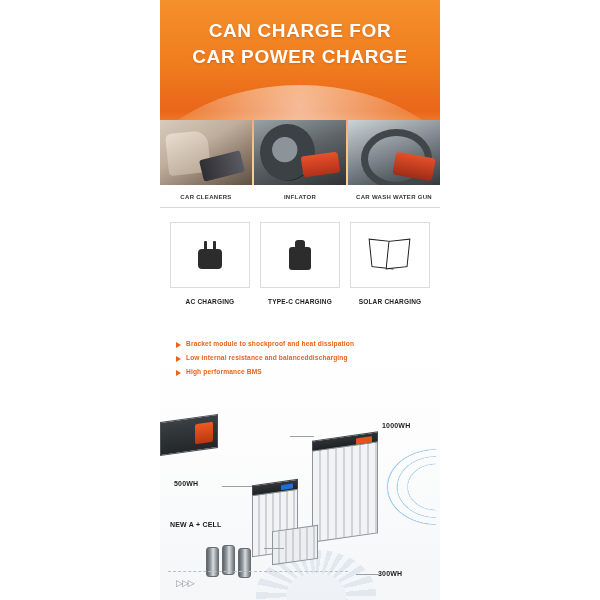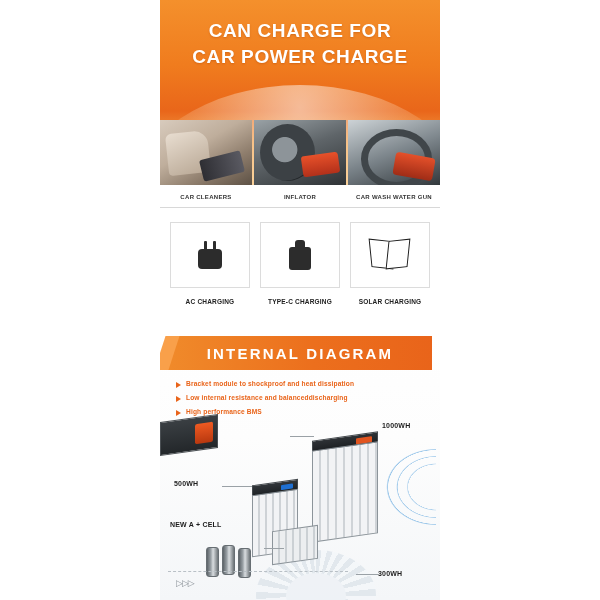--- a/index.html
+++ b/index.html
@@ -281,23 +281,20 @@
           </div>
         </div>
         <div class="charge-label">SOLAR CHARGING</div>
       </div>
 
     </div>
   </div>
 
   <div class="diagram">
 
-    <div class="diag-header">
-      <h2>INTERNAL DIAGRAM</h2>
-    </div>
 
     <div class="bullets">
       <div class="bullet">
         <span class="dot"></span>
         <span class="txt">Bracket module to shockproof and heat dissipation</span>
       </div>
       <div class="bullet">
         <span class="dot"></span>
         <span class="txt">Low internal resistance and balanceddischarging</span>
       </div>

